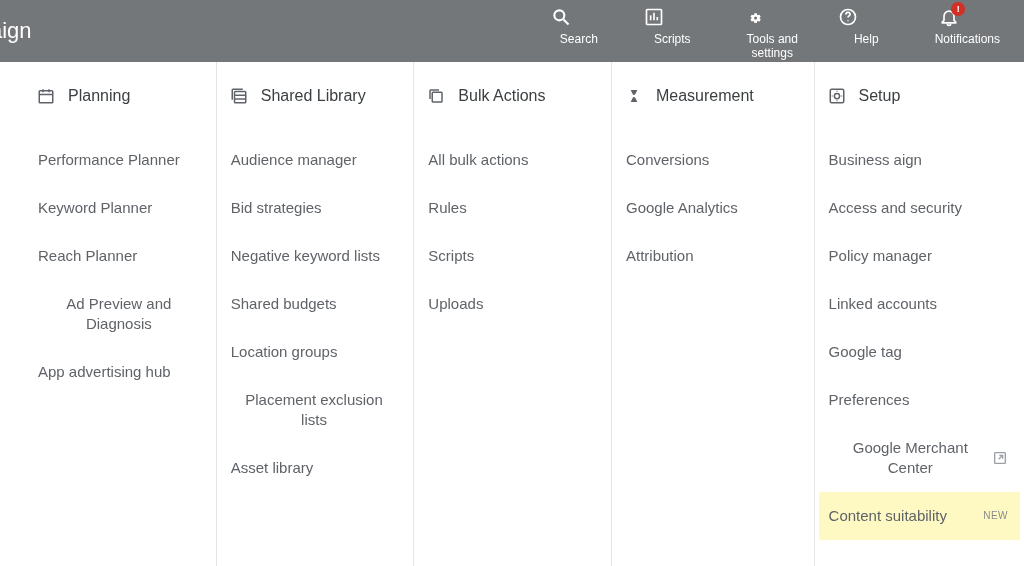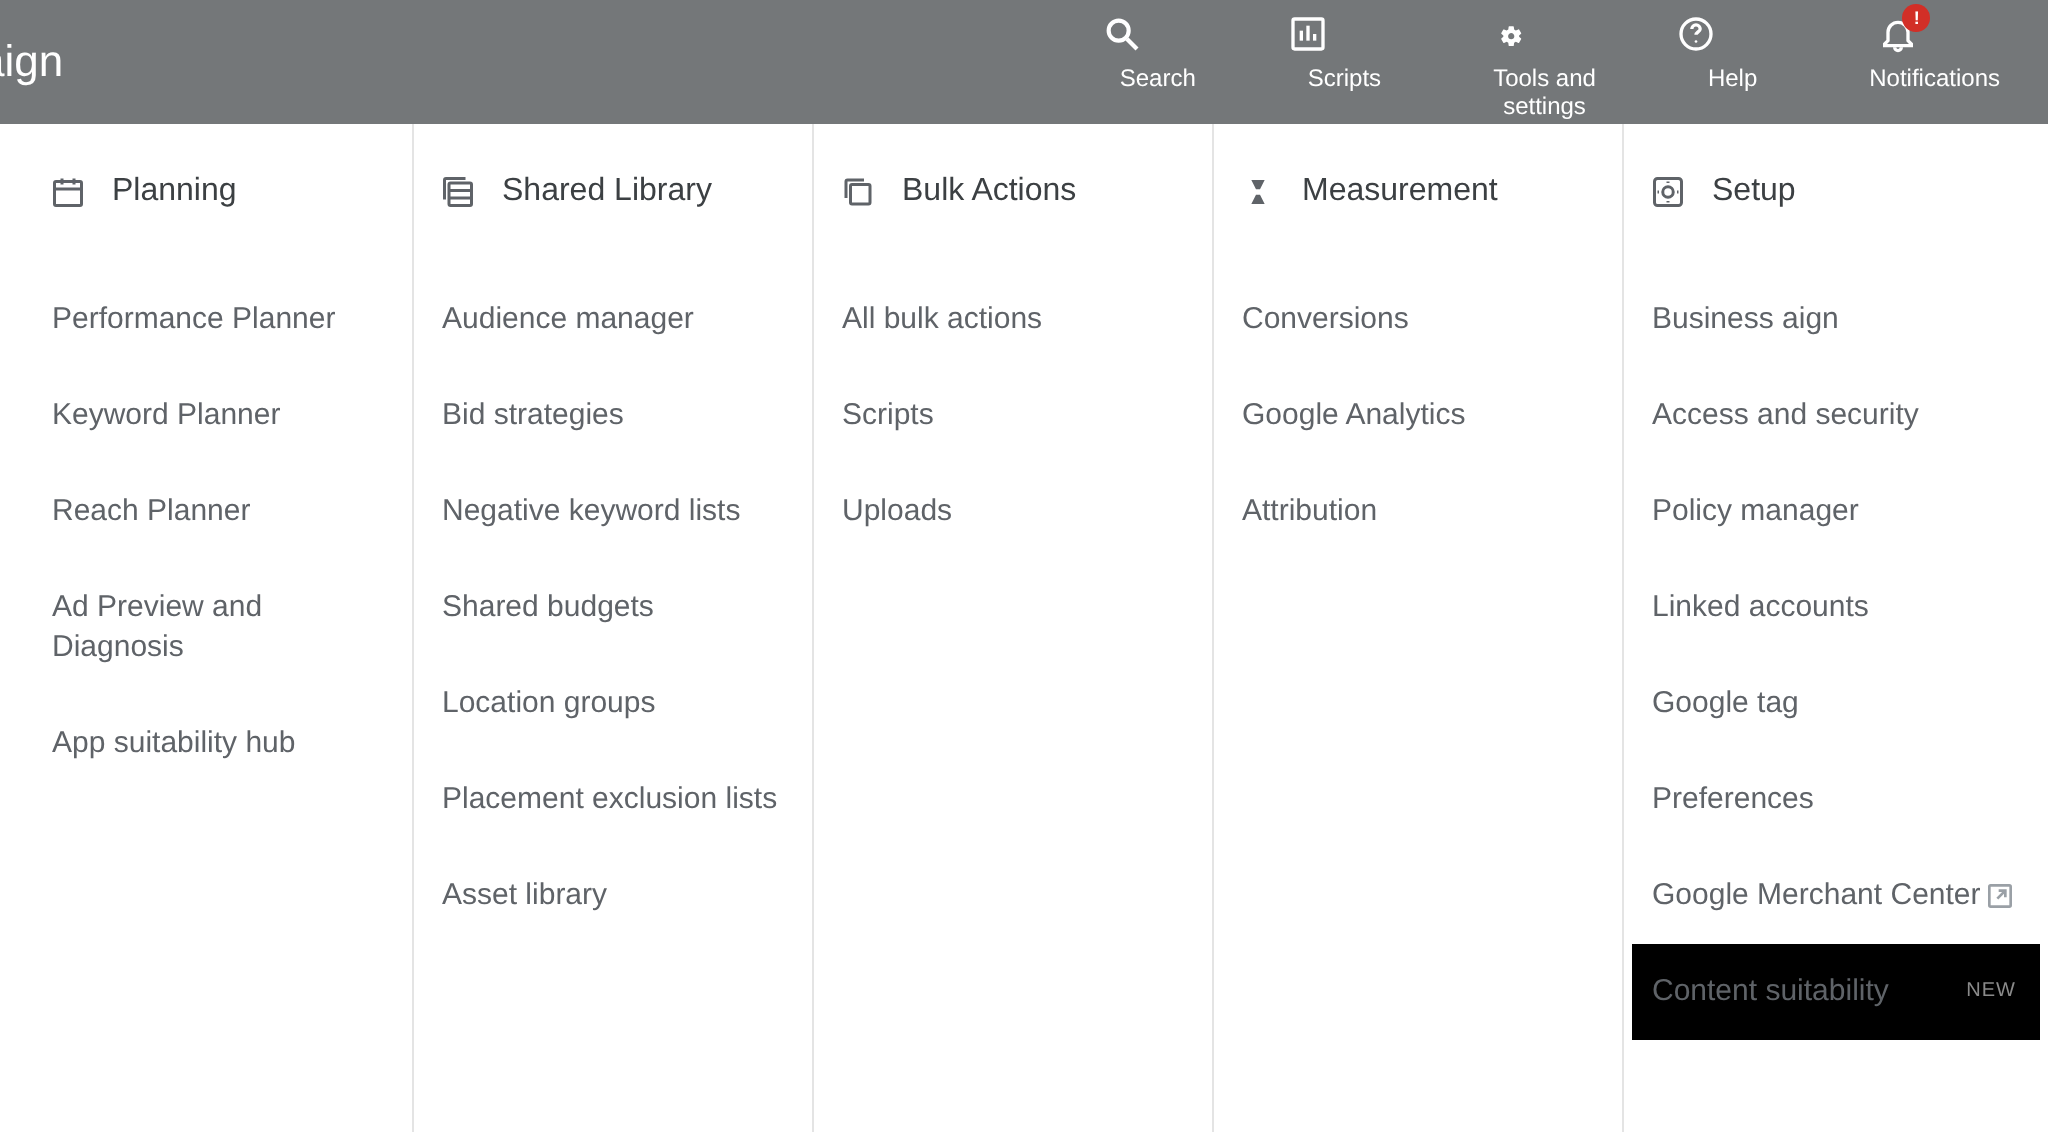--- a/index.html
+++ b/index.html
@@ -75,22 +75,23 @@
       display: flex;
       align-items: center;
       justify-content: center;
       font-size: 9px;
       color: #fff;
       font-weight: bold;
     }
 
     .mega-menu {
       display: flex;
-      padding-left: 12px;
+      padding-left: 24px;
       height: 504px;
+      text-align: center;
     }
 
     .column {
       border-right: 1px solid #e4e4e4;
       padding: 24px 4px 0 10px;
     }
 
     .column:last-child {
       border-right: none;
     }
@@ -123,21 +124,21 @@
       color: #5f6368;
       padding: 14px 12px 14px 4px;
       cursor: pointer;
       display: flex;
       align-items: center;
       justify-content: space-between;
       line-height: 20px;
     }
 
     .menu-item.highlight {
-      background: #000000;
+      background: #fef9c3;
       margin-left: -6px;
       padding-left: 10px;
     }
 
     .new-badge {
       font-size: 10px;
       color: #8a8a8a;
       margin-left: 8px;
       letter-spacing: 0.5px;
     }
@@ -232,21 +233,21 @@
           <line x1="8" y1="3" x2="8" y2="7"></line>
           <line x1="16" y1="3" x2="16" y2="7"></line>
         </svg>
       </div>
       <div class="col-title">Planning</div>
     </div>
     <div class="menu-item">Performance Planner</div>
     <div class="menu-item">Keyword Planner</div>
     <div class="menu-item">Reach Planner</div>
     <div class="menu-item">Ad Preview and Diagnosis</div>
-    <div class="menu-item">App suitability hub</div>
+    <div class="menu-item">App advertising hub</div>
   </div>
 
   <div class="column col-shared">
     <div class="column-header">
       <div class="ico">
         <svg width="18" height="18" viewBox="0 0 24 24" fill="none" stroke="#5f6368" stroke-width="2">
           <rect x="6" y="6" width="15" height="15" rx="1"></rect>
           <path d="M3 17V4a1 1 0 011-1h13"></path>
           <line x1="6" y1="11" x2="21" y2="11"></line>
           <line x1="6" y1="16" x2="21" y2="16"></line>
@@ -267,20 +268,21 @@
     <div class="column-header">
       <div class="ico">
         <svg width="18" height="18" viewBox="0 0 24 24" fill="none" stroke="#5f6368" stroke-width="2">
           <rect x="7" y="7" width="13" height="13" rx="1"></rect>
           <path d="M4 16V5a1 1 0 011-1h11"></path>
         </svg>
       </div>
       <div class="col-title">Bulk Actions</div>
     </div>
     <div class="menu-item">All bulk actions</div>
+    <div class="menu-item">Rules</div>
     <div class="menu-item">Scripts</div>
     <div class="menu-item">Uploads</div>
   </div>
 
   <div class="column col-measure">
     <div class="column-header">
       <div class="ico">
         <svg width="16" height="18" viewBox="0 0 24 24" fill="#5f6368">
           <path d="M6 2h12l-4 8 4 12H6l4-12L6 2z" fill="none" stroke="#5f6368" stroke-width="0"></path>
           <path d="M7 3h10l-3.5 7h-3L7 3zm0 18l3.5-7h3l3.5 7H7z"></path>

